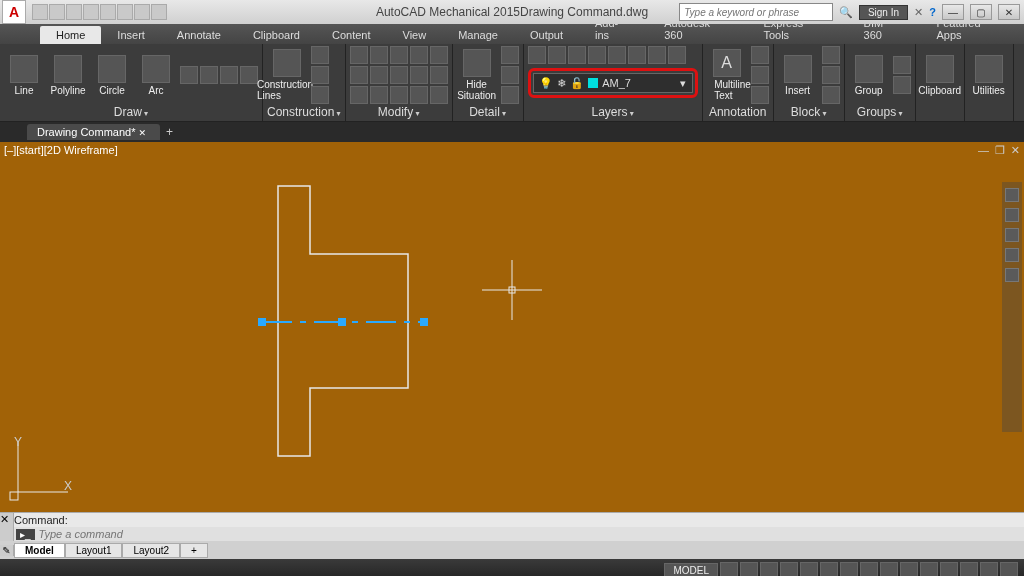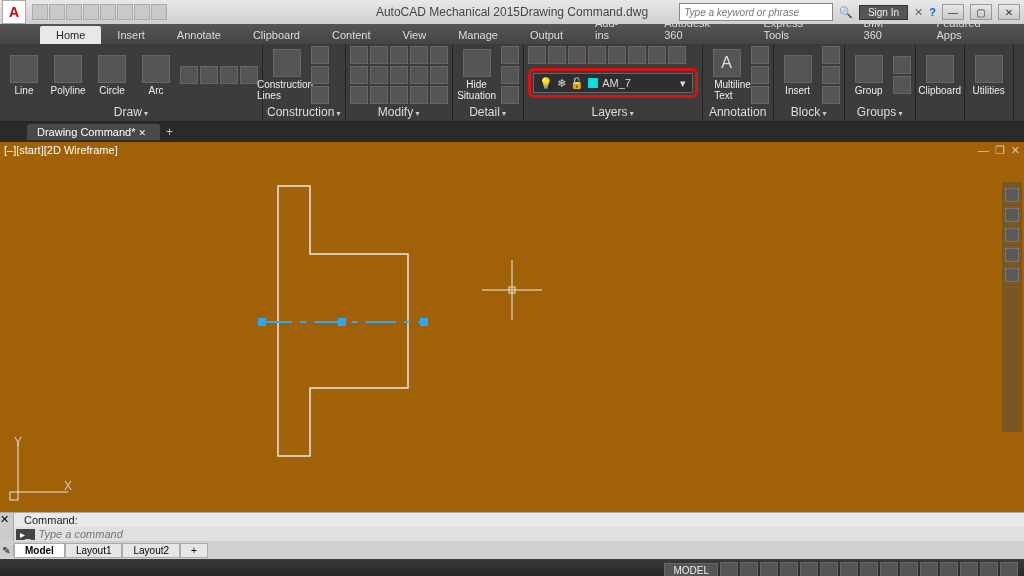--- a/index.html
+++ b/index.html
@@ -48,21 +48,21 @@
   .vp-controls { position:absolute; left:4px; top:2px; color:#fff; font-size:11px; }
   .vp-winbtns { position:absolute; right:4px; top:2px; color:#ccc; font-size:11px; display:flex; gap:6px;}
   svg.drawing { position: absolute; left: 0; top: 0; }
 
   
   .rnav { position:absolute; right:2px; top:40px; width:20px; background:rgba(70,70,70,.4); height:250px; display:flex; flex-direction:column; align-items:center; gap:6px; padding-top:6px;}
   .rnav div { width:14px;height:14px;background:#5a5a5a;border:1px solid #777; }
 
   
   .cmd-wrap { background: #e9e9e9; border-top:1px solid #aaa; font-size:11px; }
-  .cmd-hist { padding: 1px 10px; color:#222; }
+  .cmd-hist { padding: 1px 0; color:#222; }
   .cmd-input-row { display:flex; align-items:center; background:#e0e0e0; padding:1px 2px; }
   .cmd-prompt { background:#444;color:#fff; padding:0 4px; margin-right:4px;font-size:10px;}
   .cmd-input { flex:1; border:none; background:transparent; font-size:11px; color:#888; font-style:italic; }
 
   
   .layout-tabs { height: 18px; background:#d0d0d0; display:flex; align-items:center; font-size:10px; }
   .layout-tab { padding: 1px 10px; border:1px solid #aaa; background:#e6e6e6; cursor:pointer;}
   .layout-tab.active { background:#fff; font-weight:bold; }
 
   

